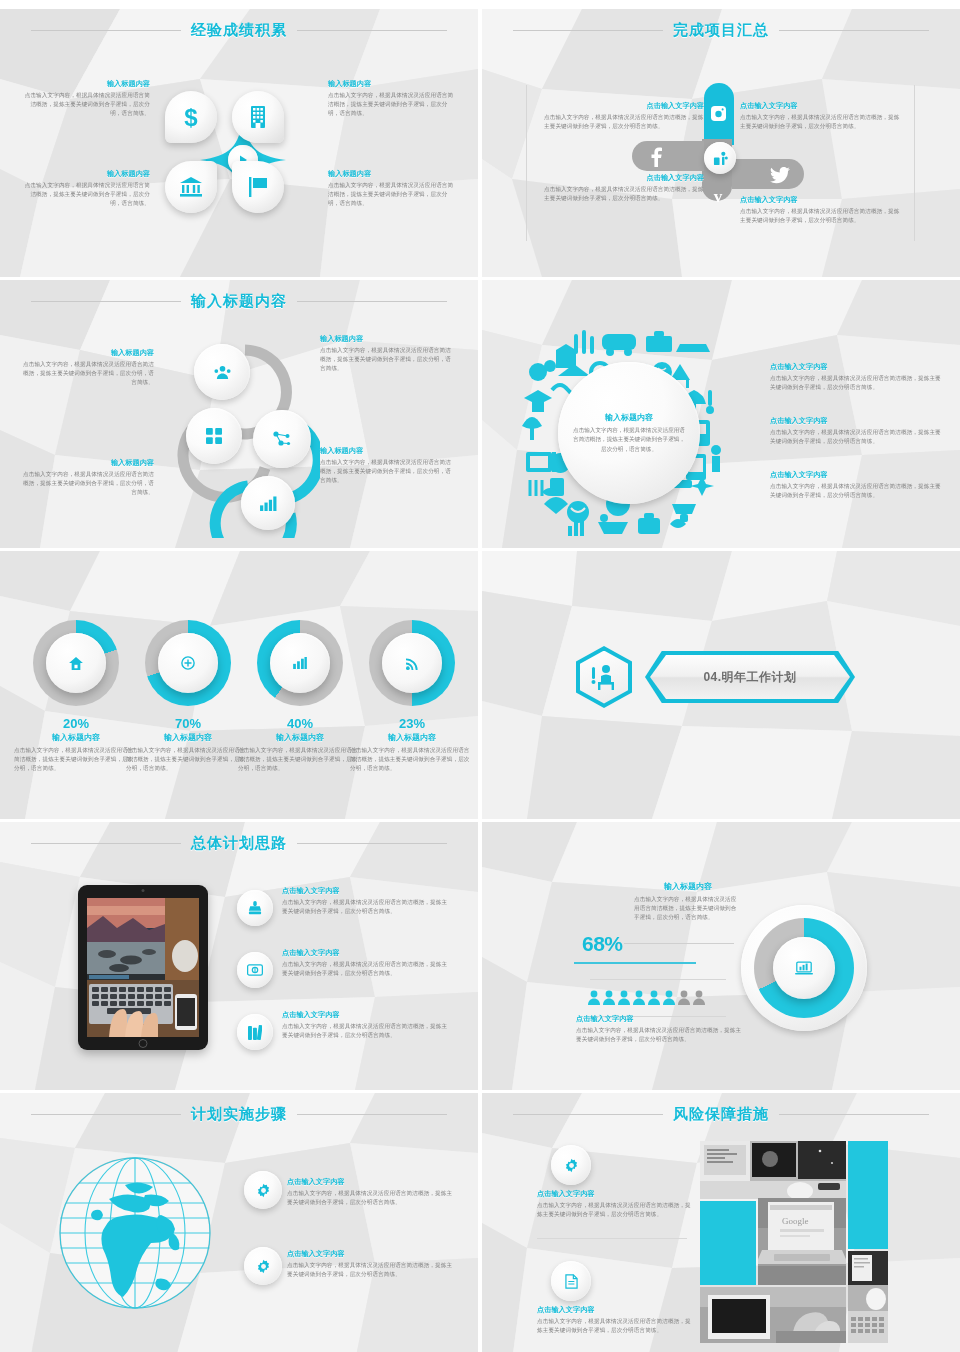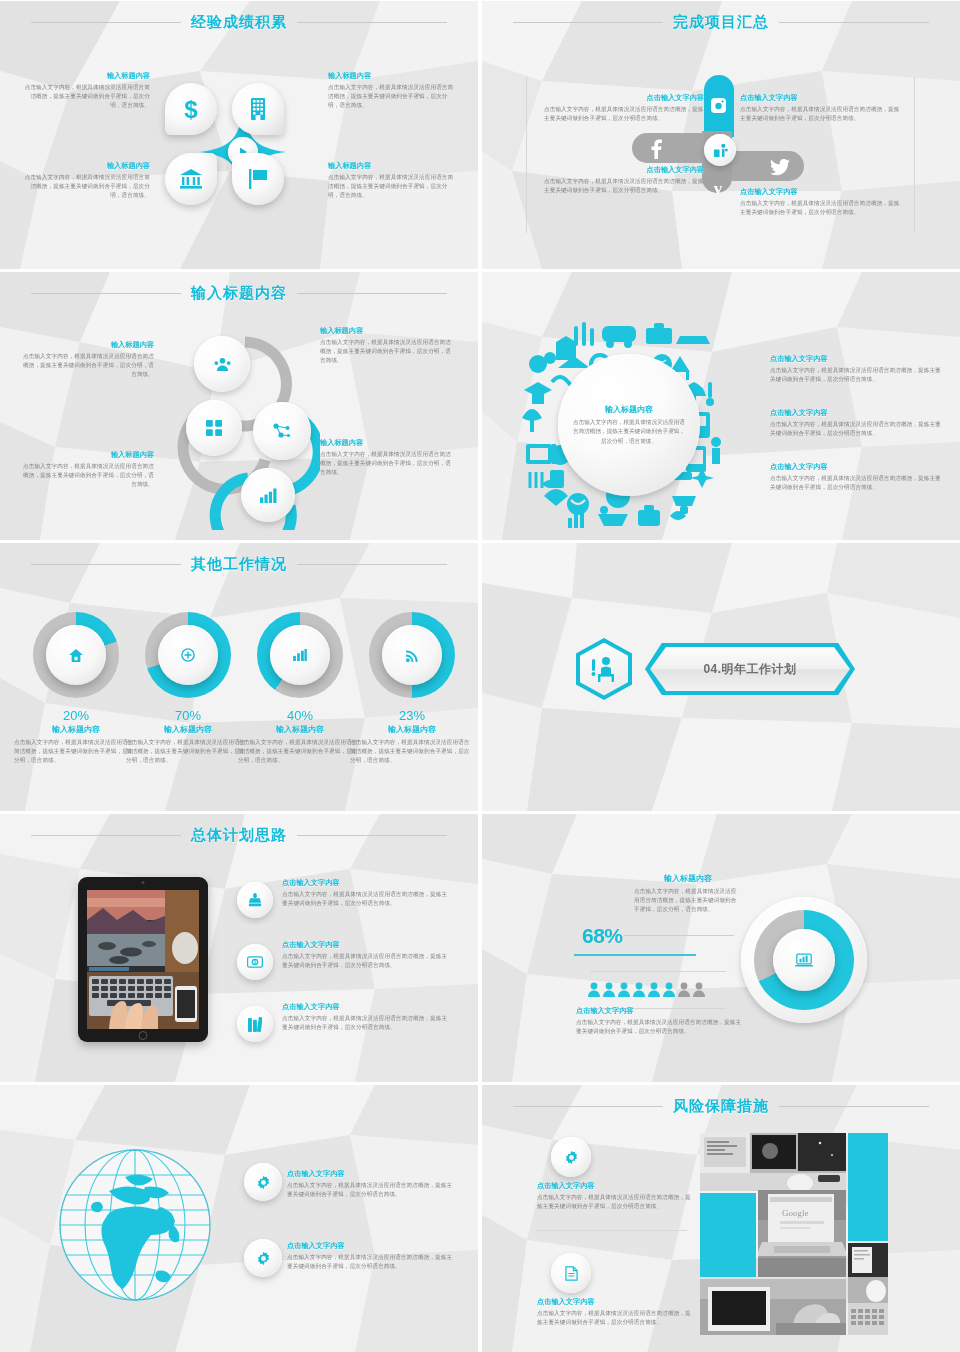--- a/index.html
+++ b/index.html
@@ -8,21 +8,21 @@
     width:960px; height:1352px;
     font-family:"Liberation Sans","DejaVu Sans",sans-serif;
     overflow:hidden;
   }
   #deck{
     width:960px; height:1352px;
     display:grid;
     grid-template-columns: 478px 478px;
     grid-template-rows: repeat(5, 268px);
     column-gap:4px; row-gap:3px;
-    padding:1px 0 0 0;
+    padding:9px 0 0 0;
   }
   .slide{
     position:relative; overflow:hidden;
     background:#ededed;
   }
   
   .poly{ position:absolute; inset:0; }
   .poly svg{ width:100%; height:100%; display:block; }
 
   
@@ -62,21 +62,21 @@
   .ic svg{ display:block; fill:currentColor; }
 
   
   .donut{ position:absolute; border-radius:50%; z-index:4; }
   .donut .hole{
     position:absolute; border-radius:50%;
     background:radial-gradient(circle at 36% 30%,#ffffff 0%,#f7f7f7 55%,#dcdcdc 100%);
     box-shadow:0 4px 8px rgba(0,0,0,.22), inset 0 1px 2px #fff;
     display:flex;align-items:center;justify-content:center;
   }
-  .pct{ color:#16bdd9; font-size:13px; font-weight:normal; text-align:center; }
+  .pct{ color:#16bdd9; font-size:13px; font-weight:bold; text-align:center; }
 
   
   .photo{ position:absolute; background:#86efac; z-index:5; overflow:hidden; }
   .photo.cy{ background:#21c6de; }
 
   
   .hexwrap{ position:absolute; z-index:6; }
   .hex{
     width:56px;height:62px;
     background:#14bcd9;
@@ -543,25 +543,20 @@
         <polygon points="0,45 70,60 45,160 0,135" fill="#f1f1f1"></polygon>
         <polygon points="70,60 210,75 190,180 45,160" fill="#e5e5e5"></polygon>
         <polygon points="210,75 340,55 365,175 190,180" fill="#f3f3f3"></polygon>
         <polygon points="340,55 478,60 478,165 365,175" fill="#e7e7e7"></polygon>
         <polygon points="0,135 45,160 25,268 0,268" fill="#e4e4e4"></polygon>
         <polygon points="45,160 190,180 165,268 25,268" fill="#f2f2f2"></polygon>
         <polygon points="190,180 365,175 345,268 165,268" fill="#e3e3e3"></polygon>
         <polygon points="365,175 478,165 478,268 345,268" fill="#f0f0f0"></polygon>
       </svg>
     </div>
-    <div class="head">
-      <div class="rule"></div>
-      <h2>其他工作情况</h2>
-      <div class="rule"></div>
-    </div>
 
     <div class="donut" style="left:33px;top:69px;width:86px;height:86px;background:conic-gradient(#1ec4dd 0turn 0.20turn,#c2c2c2 0.20turn 1turn);">
       <div class="hole" style="inset:13px;">
         <span class="ic">
           <svg width="14" height="13" viewBox="0 0 16 15">
               <path d="M8 0 L16 7 H13 V15 H3 V7 H0 Z" fill="#16bdd9"></path>
               <rect x="6.2" y="9" width="3.6" height="4" fill="#fff"></rect>
             </svg>
         </span>
       </div>
@@ -903,20 +898,25 @@
         <polygon points="0,45 75,55 50,160 0,130" fill="#e9e9e9"></polygon>
         <polygon points="75,55 225,70 200,180 50,160" fill="#f2f2f2"></polygon>
         <polygon points="225,70 350,50 375,170 200,180" fill="#e5e5e5"></polygon>
         <polygon points="350,50 478,60 478,165 375,170" fill="#f1f1f1"></polygon>
         <polygon points="0,130 50,160 30,268 0,268" fill="#f0f0f0"></polygon>
         <polygon points="50,160 200,180 175,268 30,268" fill="#e3e3e3"></polygon>
         <polygon points="200,180 375,170 355,268 175,268" fill="#f3f3f3"></polygon>
         <polygon points="375,170 478,165 478,268 355,268" fill="#e7e7e7"></polygon>
       </svg>
     </div>
+    <div class="head">
+      <div class="rule"></div>
+      <h2>计划实施步骤</h2>
+      <div class="rule"></div>
+    </div>
 
     <div class="globe" style="left:57px;top:62px;">
       <svg width="156" height="156" viewBox="0 0 156 156">
         <circle cx="78" cy="78" r="75" fill="#f7f7f7" stroke="#cfcfcf" stroke-width="1.5"></circle>
         <g stroke="#1ec4dd" stroke-width="1.1" fill="none" opacity=".85">
           <circle cx="78" cy="78" r="75"></circle>
           <ellipse cx="78" cy="78" rx="25" ry="75"></ellipse>
           <ellipse cx="78" cy="78" rx="50" ry="75"></ellipse>
           <line x1="78" y1="3" x2="78" y2="153"></line>
           <line x1="3" y1="78" x2="153" y2="78"></line>

